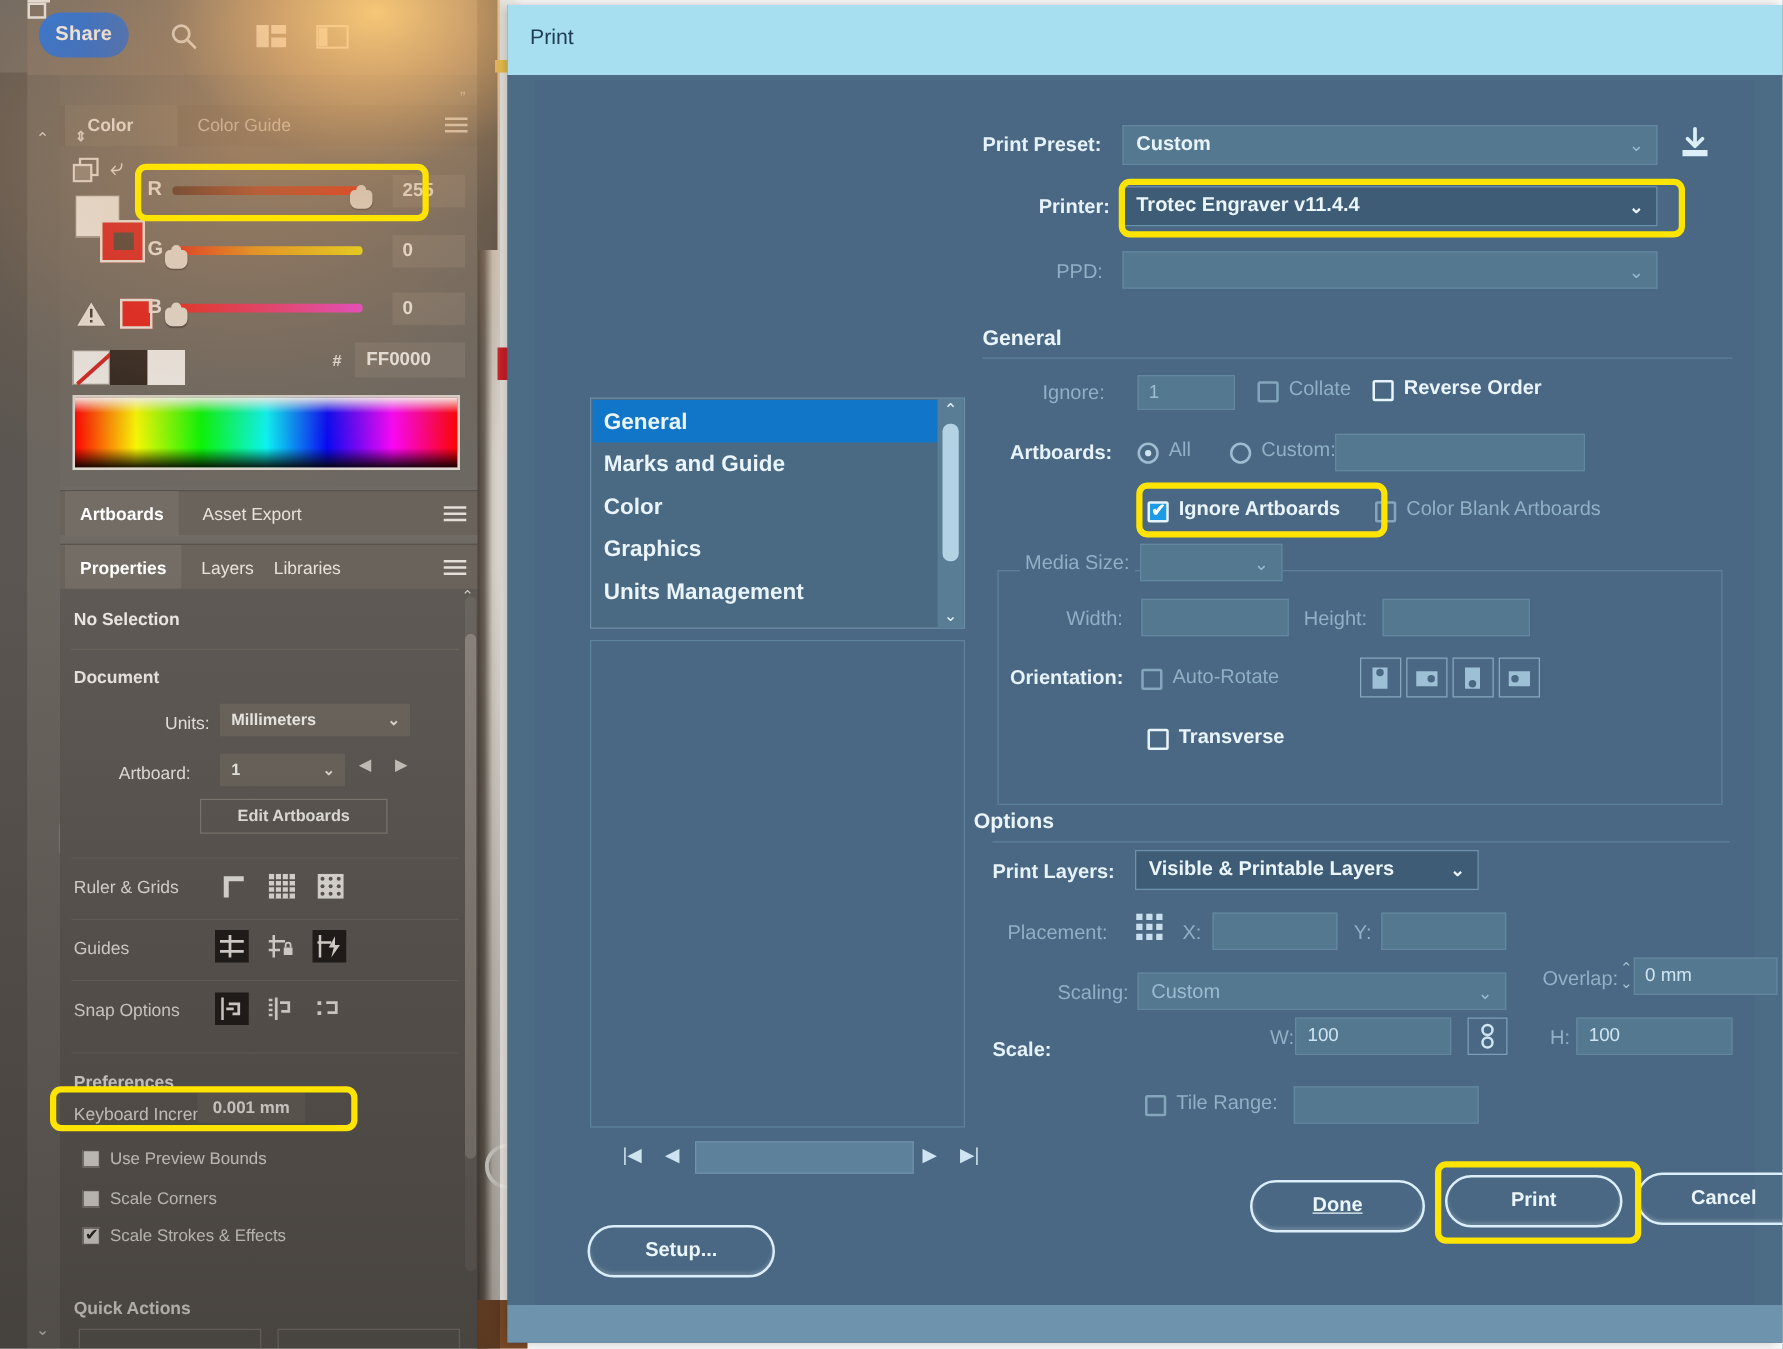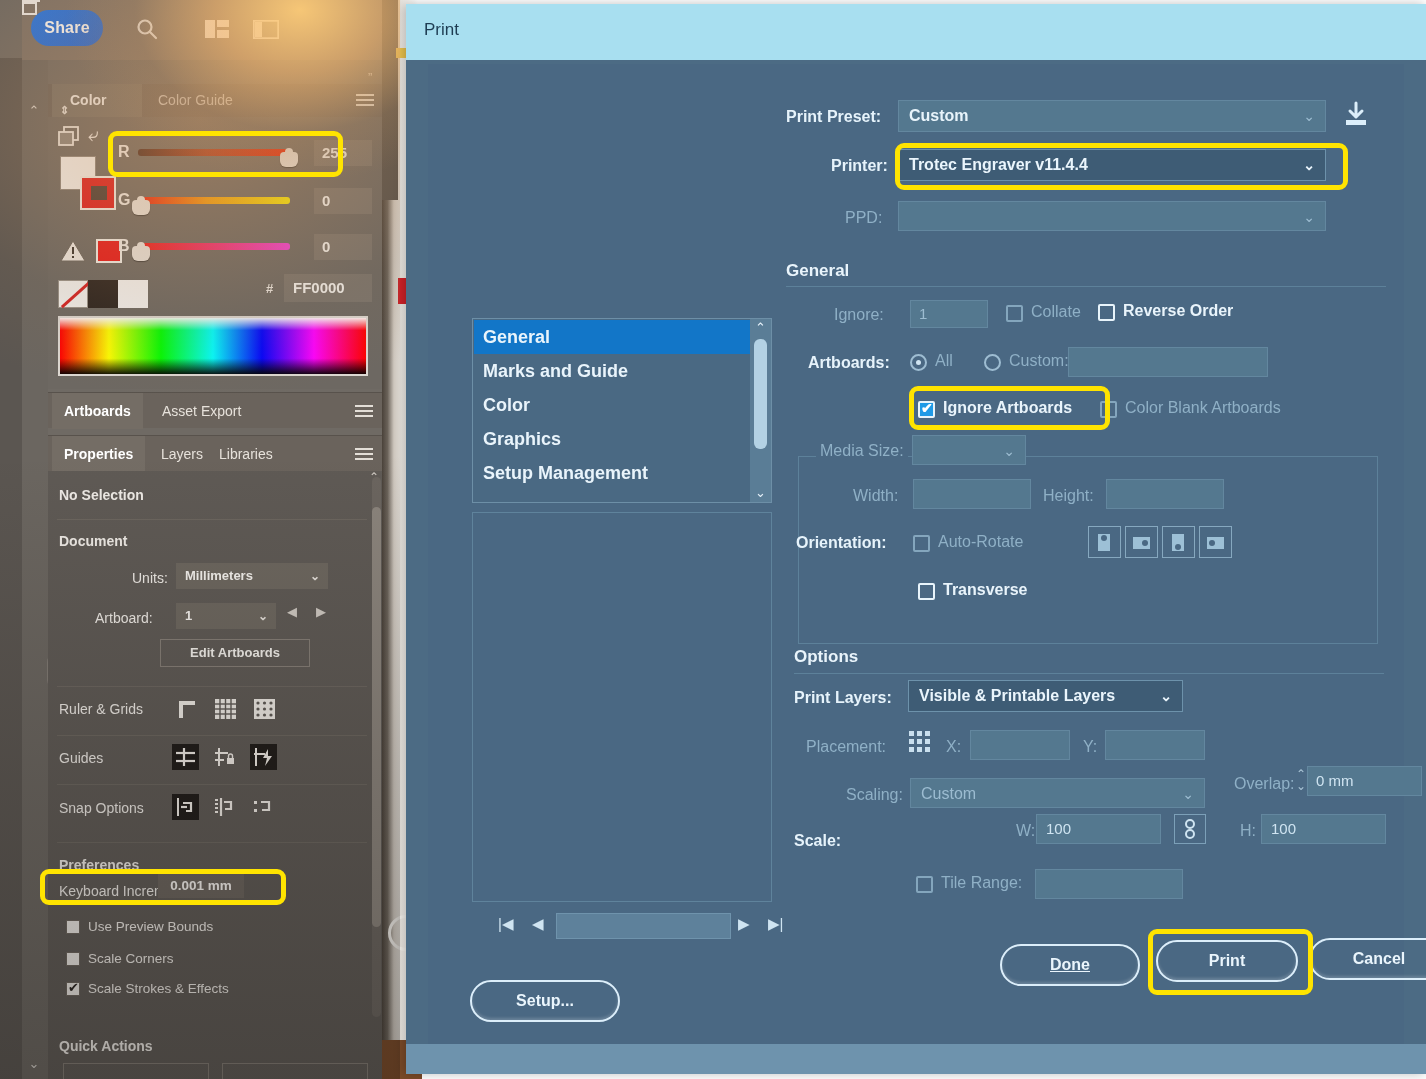--- a/index.html
+++ b/index.html
@@ -710,21 +710,21 @@
         <div class="pd-select dim" style="left:470px; top:137px; width:428px; height:30px;">
           <span></span>
           <span class="chev">⌄</span>
         </div>
 
         <div id="nav-list">
           <div class="nav-item sel" style="top:1px;">General</div>
           <div class="nav-item" style="top:35px;">Marks and Guide</div>
           <div class="nav-item" style="top:69px;">Color</div>
           <div class="nav-item" style="top:103px;">Graphics</div>
-          <div class="nav-item" style="top:137px;">Setup Management</div>
+          <div class="nav-item" style="top:137px;">Units Management</div>
           <div id="nav-sb">
             <div class="up">⌃</div>
             <div class="thumb"></div>
             <div class="dn">⌄</div>
           </div>
         </div>
 
         <div id="preview-pane"></div>
         <div id="preview-nav">
           <div class="pn-btn" style="left:10px; top:6px;">|◀</div>
@@ -775,21 +775,21 @@
         <div class="pd-select dim" style="left:484px; top:371px; width:114px; height:30px;">
           <span></span>
           <span class="chev">⌄</span>
         </div>
 
         <div class="pd-label dim" style="left:425px; top:423px;">Width:</div>
         <div class="pd-field dimmer" style="left:485px; top:415px; width:118px; height:30px;"></div>
         <div class="pd-label dim" style="left:615px; top:423px;">Height:</div>
         <div class="pd-field dimmer" style="left:678px; top:415px; width:118px; height:30px;"></div>
 
-        <div class="pd-label" style="left:368px; top:470px;text-align:right;">Orientation:</div>
+        <div class="pd-label" style="left:380px; top:470px;text-align:right;">Orientation:</div>
         <div class="pd-check" style="left:485px; top:471px;">
           <span class="bx dimbx"></span>
           <span class="tx dim">Auto-Rotate</span>
         </div>
         <div style="position:absolute; left:660px; top:462px;">
           <span style="position:absolute;left:0;top:0;width:33px;height:32px;border:1px solid #86a8bf;display:inline-block;">
             <svg width="31" height="30" viewBox="0 0 31 30">
                 <rect x="9" y="7" width="12" height="17" fill="#9dc0d6"></rect>
                 <circle cx="15" cy="11" r="3" fill="#4a6883"></circle>
               </svg>
@@ -812,21 +812,21 @@
                 <circle cx="12" cy="16" r="3" fill="#4a6883"></circle>
               </svg>
           </span>
         </div>
 
         <div class="pd-check" style="left:490px; top:519px;">
           <span class="bx"></span>
           <span class="tx">Transverse</span>
         </div>
 
-        <div class="grp-title" style="left:366px; top:583px;">Options</div>
+        <div class="grp-title" style="left:351px; top:583px;">Options</div>
         <div class="grp-line" style="left:366px; top:609px; width:590px;"></div>
 
         <div class="pd-label" style="left:366px; top:625px;">Print Layers:</div>
         <div class="pd-select" style="left:480px; top:616px; width:275px; height:32px;">
           <span>Visible &amp; Printable Layers</span>
           <span class="chev">⌄</span>
         </div>
 
         <div class="pd-label dim" style="left:378px; top:674px;">Placement:</div>
         <div style="position:absolute; left:480px; top:666px;">

